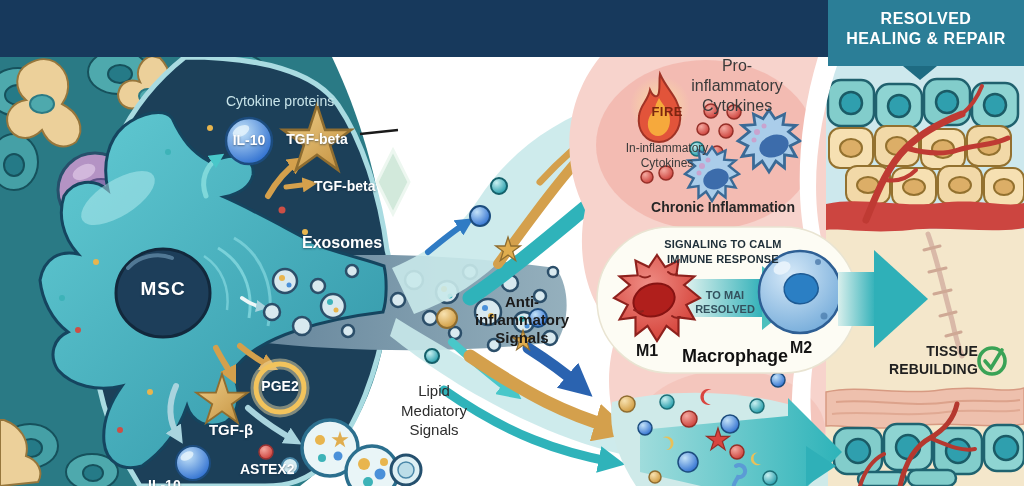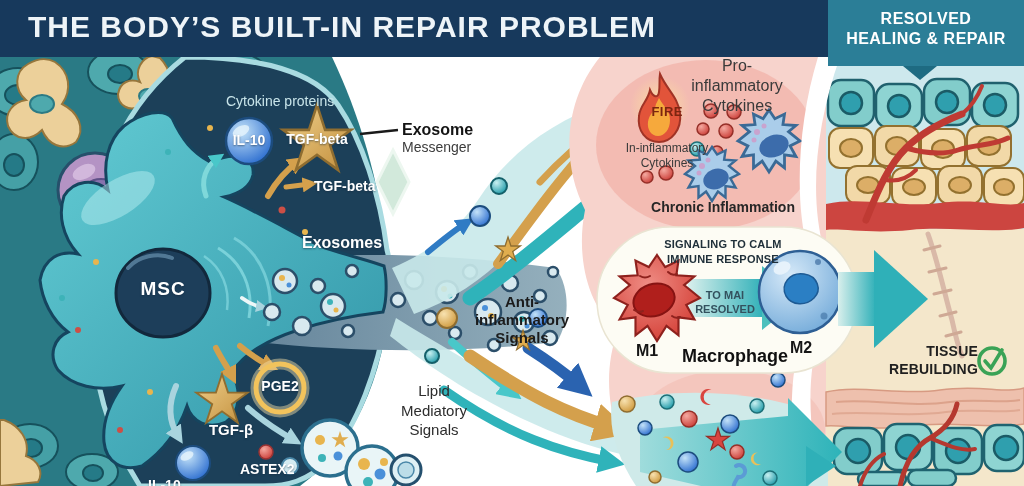--- a/index.html
+++ b/index.html
@@ -452,41 +452,36 @@
     <polygon points="874,250 928,299 874,348" fill="#2fb0b8"></polygon>
   </g>
 
   <polygon points="806,446 836,466 806,486" fill="#2fb0b8"></polygon>
 
   <rect x="0" y="0" width="828" height="57" fill="#17395c"></rect>
   <rect x="828" y="0" width="196" height="66" fill="#2b7e97"></rect>
   <polygon points="903,66 937,66 920,80" fill="#1e6b82"></polygon>
 </svg>
 
-<div class="lbl" id="title">THE BODY’S BUILT-IN REPAIR PROBLEM</div>
 <div class="lbl ctr" id="resolved">
   <div>RESOLVED</div>
   <div>HEALING &amp; REPAIR</div>
 </div>
 
 <div class="lbl" id="cytokine">Cytokine proteins</div>
 <div class="lbl ctr w b sh" id="il10">IL-10</div>
 <div class="lbl ctr w b sh" id="tgfstar">TGF-beta</div>
 <div class="lbl w b sh" id="tgfdiamond">TGF-beta</div>
 <div class="lbl w b sh" id="exosomes">Exosomes</div>
 <div class="lbl ctr w b sh" id="msc">MSC</div>
 <div class="lbl ctr w b sh" id="pge2">PGE2</div>
 <div class="lbl ctr w b sh" id="tgfb">TGF-β</div>
 <div class="lbl w b sh" id="astex2">ASTEX2</div>
 <div class="lbl w b sh" id="il10b">IL-10</div>
 
-<div class="lbl" id="exomsg">
-  <div class="l1">Exosome</div>
-  <div class="l2">Messenger</div>
-</div>
 <div class="lbl ctr b" id="anti">
   <div>Anti-inflammatory</div>
   <div>Signals</div>
 </div>
 <div class="lbl ctr" id="lipid">
   <div>Lipid</div>
   <div>Mediatory</div>
   <div>Signals</div>
 </div>
 

